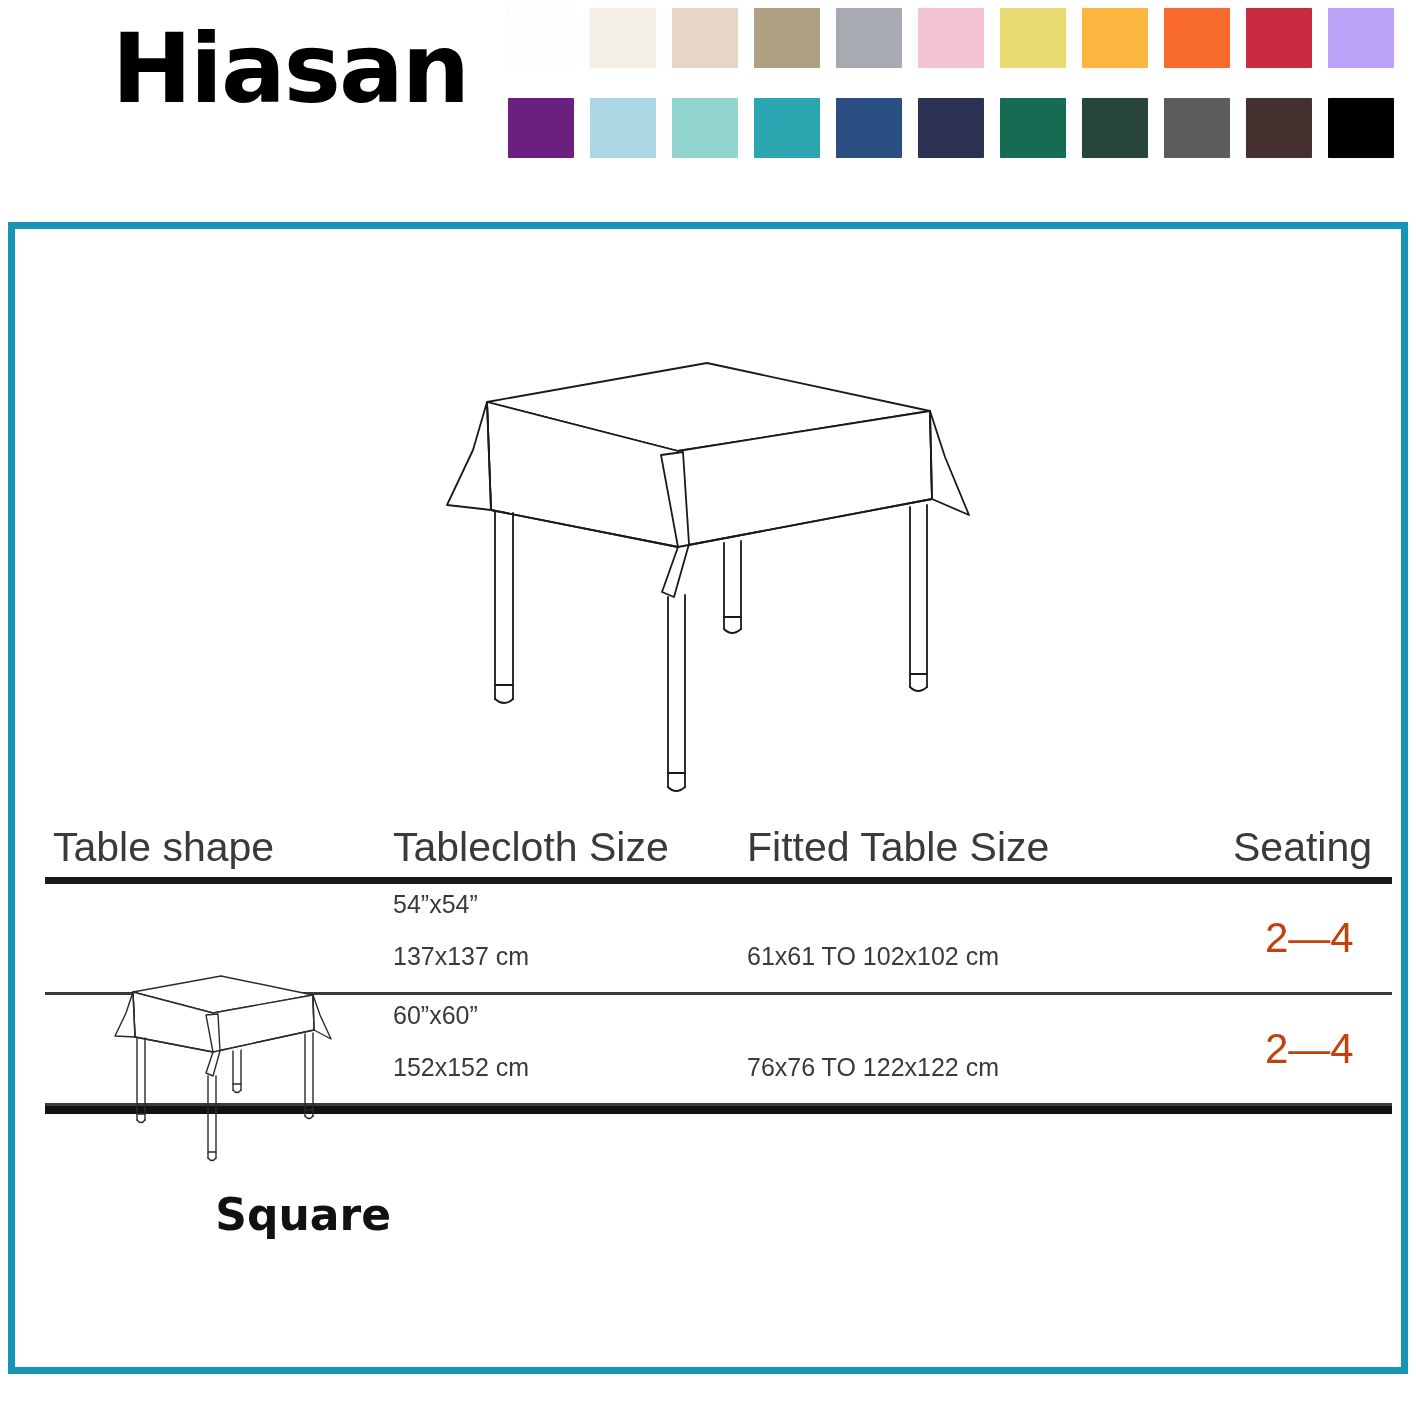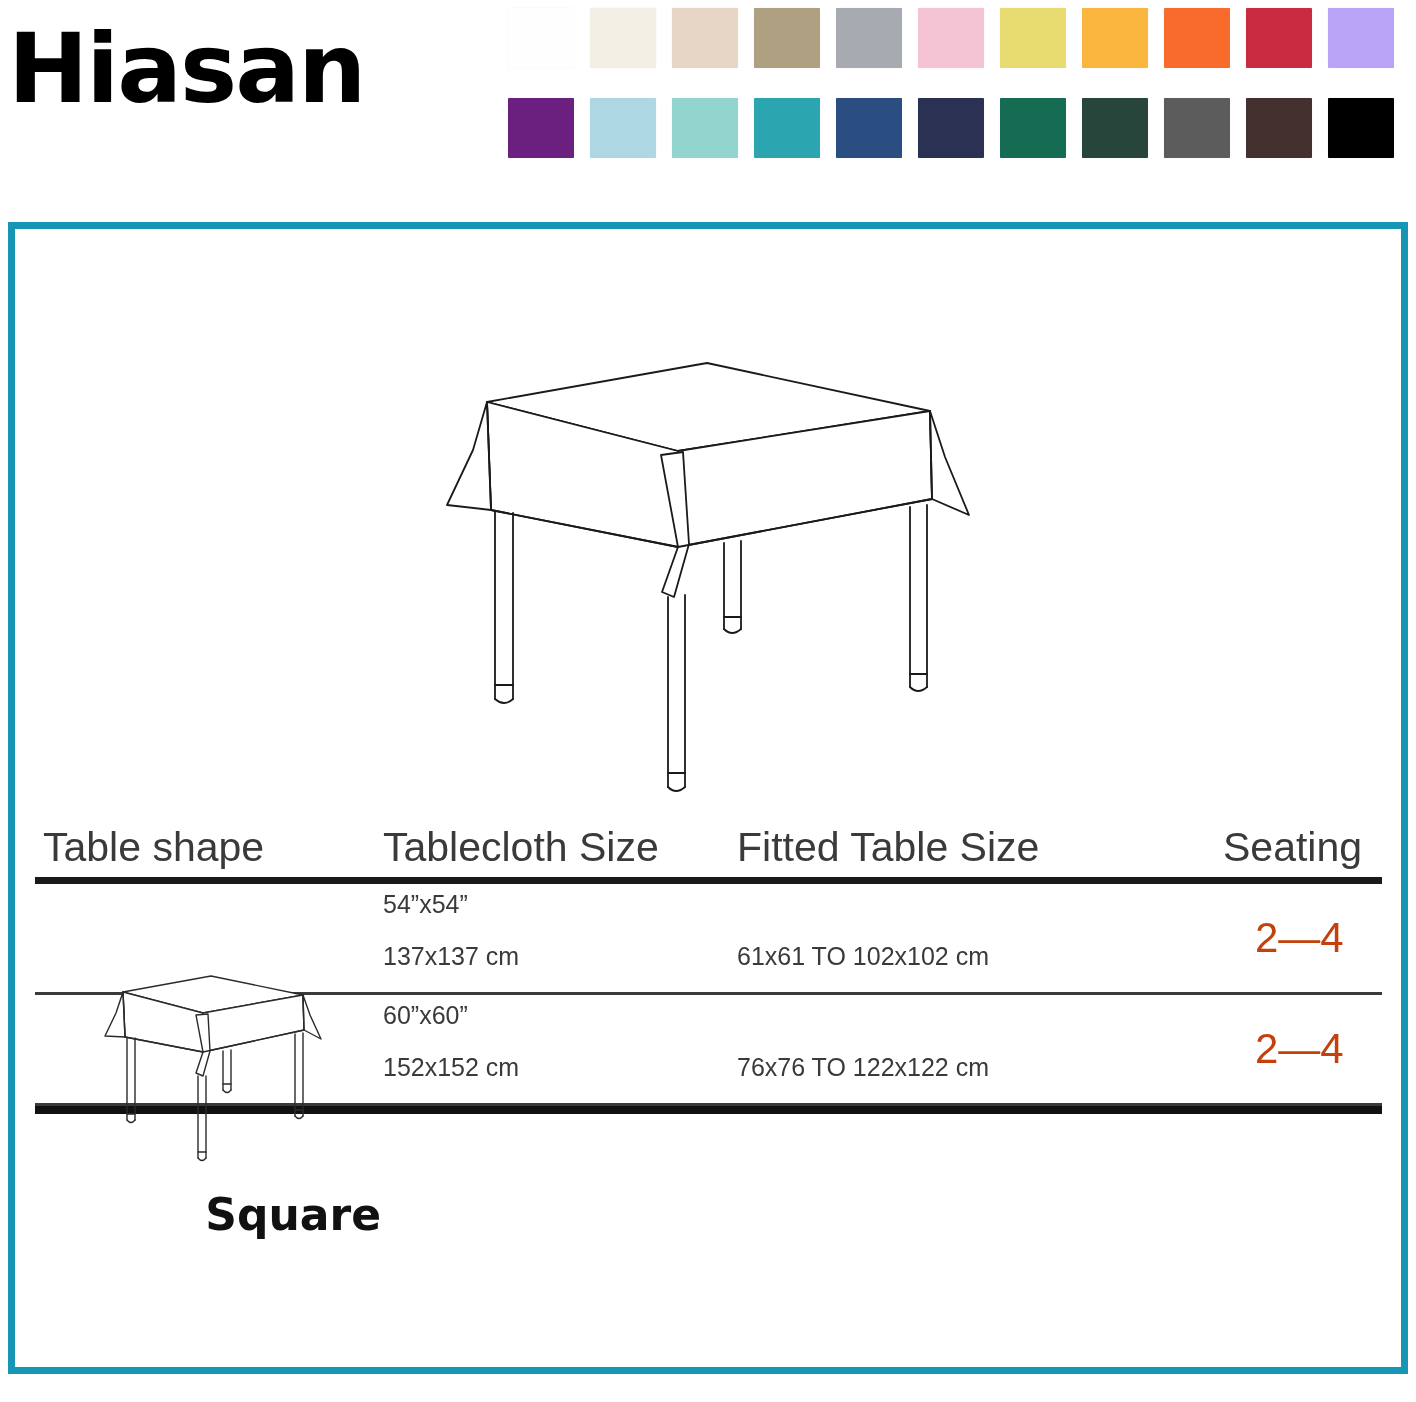--- a/index.html
+++ b/index.html
@@ -18,20 +18,21 @@
     height: 1402px;
     background: #ffffff;
   }
 
   
   #header {
     position: absolute;
     left: 0; top: 0;
     width: 1416px;
     height: 200px;
+    text-align: right;
   }
 
   #brand {
     position: absolute;
     left: 8px;
     top: 14px;
     width: 460px;
     height: 110px;
     font-family: "DejaVu Sans", sans-serif;
     font-weight: 700;
@@ -80,21 +81,21 @@
     position: absolute;
     left: 420px;
     top: 118px;
     width: 545px;
     height: 455px;
   }
 
   
   #size-table {
     position: absolute;
-    left: 12px;
+    left: 22px;
     top: 580px;
     width: 1358px;
   }
 
   .thead {
     position: relative;
     height: 62px;
   }
 
   .th {

